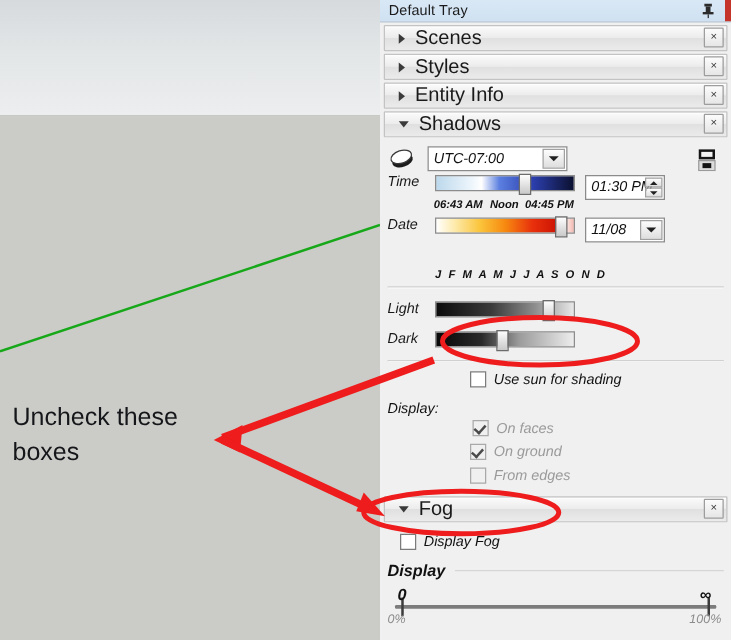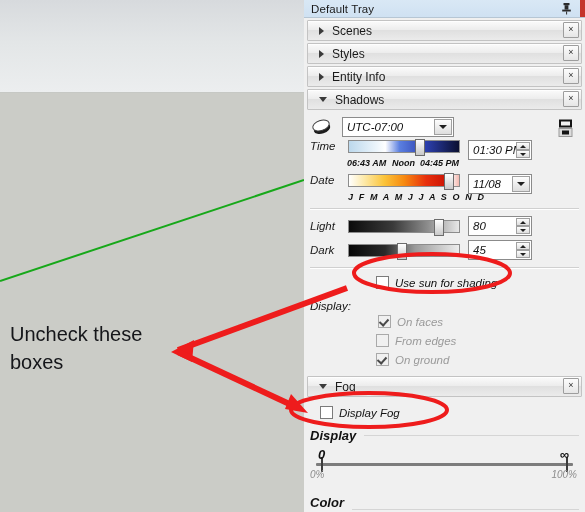--- a/index.html
+++ b/index.html
@@ -43,21 +43,21 @@
   .sec-head{
     position:relative;height:19px;margin:2px 3px 0 3px;
     background:linear-gradient(180deg,#fbfbfb 0%,#ececec 48%,#e0e0e0 50%,#ebebeb 100%);
     border:1px solid #c3c3c3;border-radius:1px;
     display:flex;align-items:center;
     box-shadow:0 1px 0 rgba(255,255,255,.7) inset;
   }
   .sec-head .tri{width:0;height:0;margin-left:11px;}
   .tri-right{border-left:5px solid #3a3a3a;border-top:4px solid transparent;border-bottom:4px solid transparent;}
   .tri-down{border-top:5px solid #3a3a3a;border-left:4px solid transparent;border-right:4px solid transparent;}
-  .sec-label{font-size:12px;color:#1a1a1a;margin-left:8px;}
+  .sec-label{font-size:16px;color:#1a1a1a;margin-left:8px;}
   .sec-close{
     position:absolute;right:2px;top:1px;width:14px;height:14px;
     background:linear-gradient(180deg,#fcfcfc,#e6e6e6);
     border:1px solid #9d9d9d;border-radius:1px;
     font-size:9px;line-height:12px;text-align:center;color:#333;
   }
 
   .panel-body{position:relative;background:#f0f0f0;padding:0 6px;font-style:italic;}
 
   .row{display:flex;align-items:center;height:24px;}
@@ -236,91 +236,69 @@
             <div class="gthumb" style="left:86%;"></div>
           </div>
         </div>
         <div class="combo" style="width:62px;margin-left:8px;">
           <span class="val">11/08</span>
           <span class="arrowbtn">
               <i class="caret-down"></i>
             </span>
         </div>
       </div>
-      <div class="row" style="height:12px;align-items:flex-start;">
+      <div class="row" style="height:12px;align-items:center;margin-top:21px;">
         <div class="row-label"></div>
         <div class="ticklabels" style="width:112px;">
           <span style="left:0px;letter-spacing:1.6px;">J F M A M J J A S O N D</span>
         </div>
       </div>
 
       <div class="hr" style="margin:4px 0 4px 0;"></div>
 
       <div class="row" style="height:24px;">
         <div class="row-label">Light</div>
         <div style="width:112px;position:relative;">
           <div class="pslider" style="background:linear-gradient(90deg,#0b0b0b 0%,#3a3a3a 40%,#8e8e8e 72%,#e8e8e8 100%);">
             <div class="gthumb" style="left:77%;"></div>
           </div>
         </div>
-        <div class="spin" style="width:62px;margin-left:8px;">
-          <span class="val">80</span>
-          <span class="spinbtns">
-            <span class="sb">
-                <i class="caret-up-s"></i>
-              </span>
-            <span class="sb">
-                <i class="caret-dn-s"></i>
-              </span>
-          </span>
-        </div>
       </div>
 
       <div class="row" style="height:24px;">
         <div class="row-label">Dark</div>
         <div style="width:112px;position:relative;">
           <div class="pslider" style="background:linear-gradient(90deg,#070707 0%,#2a2a2a 33%,#9a9a9a 60%,#ededed 100%);">
             <div class="gthumb" style="left:44%;"></div>
           </div>
         </div>
-        <div class="spin" style="width:62px;margin-left:8px;">
-          <span class="val">45</span>
-          <span class="spinbtns">
-            <span class="sb">
-                <i class="caret-up-s"></i>
-              </span>
-            <span class="sb">
-                <i class="caret-dn-s"></i>
-              </span>
-          </span>
-        </div>
       </div>
 
       <div class="hr" style="margin:5px 0 4px 0;"></div>
 
       <div class="cbrow" style="margin-left:66px;">
         <div class="cbox"></div>
         <div class="cblabel">Use sun for shading</div>
       </div>
 
       <div style="height:20px;display:flex;align-items:flex-end;">
         <div class="sub-label">Display:</div>
       </div>
 
       <div class="cbrow" style="margin-left:68px;">
         <div class="cbox checked dim"></div>
         <div class="cblabel dim">On faces</div>
       </div>
       <div class="cbrow" style="margin-left:66px;">
+        <div class="cbox checked dim"></div>
+        <div class="cblabel dim">On ground</div>
+      </div>
+      <div class="cbrow" style="margin-left:66px;">
         <div class="cbox dim"></div>
         <div class="cblabel dim">From edges</div>
-      </div>
-      <div class="cbrow" style="margin-left:66px;">
-        <div class="cbox checked dim"></div>
-        <div class="cblabel dim">On ground</div>
       </div>
     </div>
 
     <div class="sec-head" style="margin-top:7px;">
       <div class="tri tri-down"></div>
       <div class="sec-label">Fog</div>
       <div class="sec-close">×</div>
     </div>
 
     <div class="panel-body" style="padding-top:6px;">

